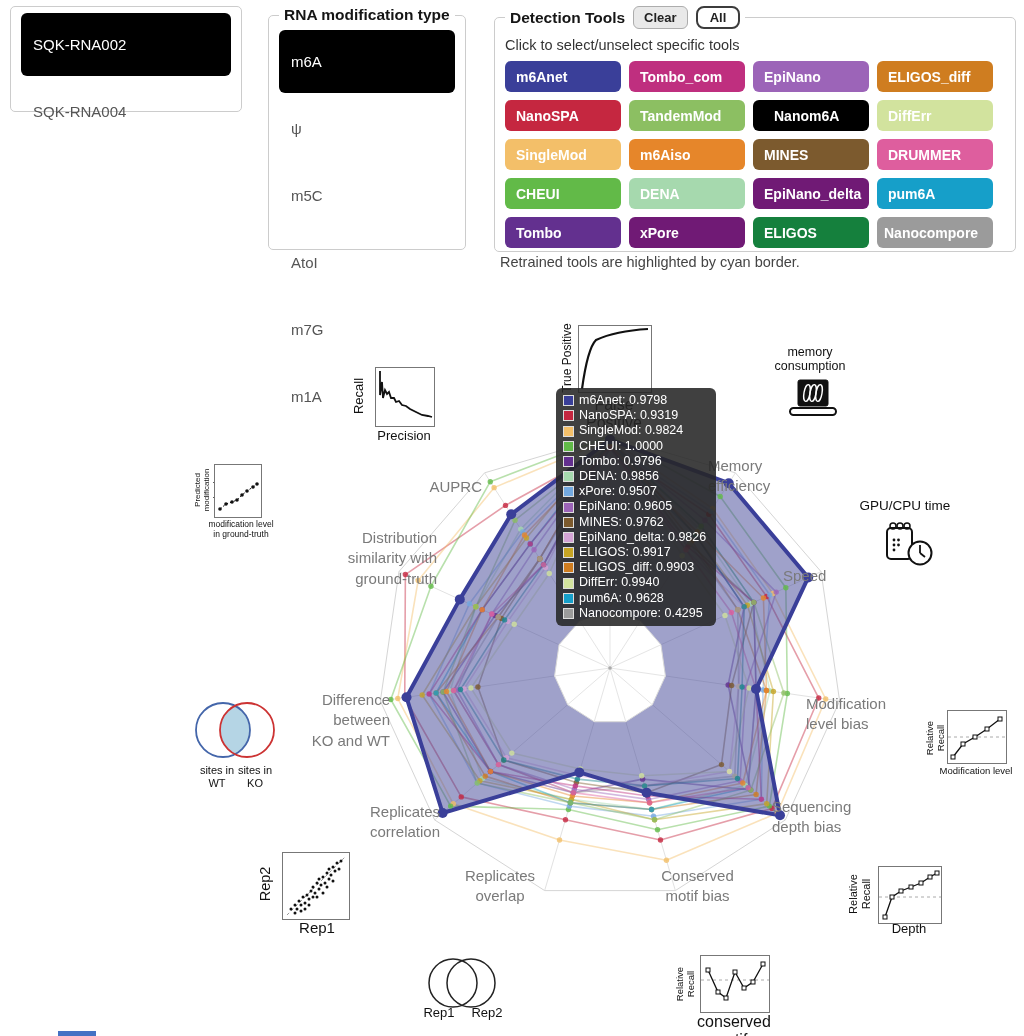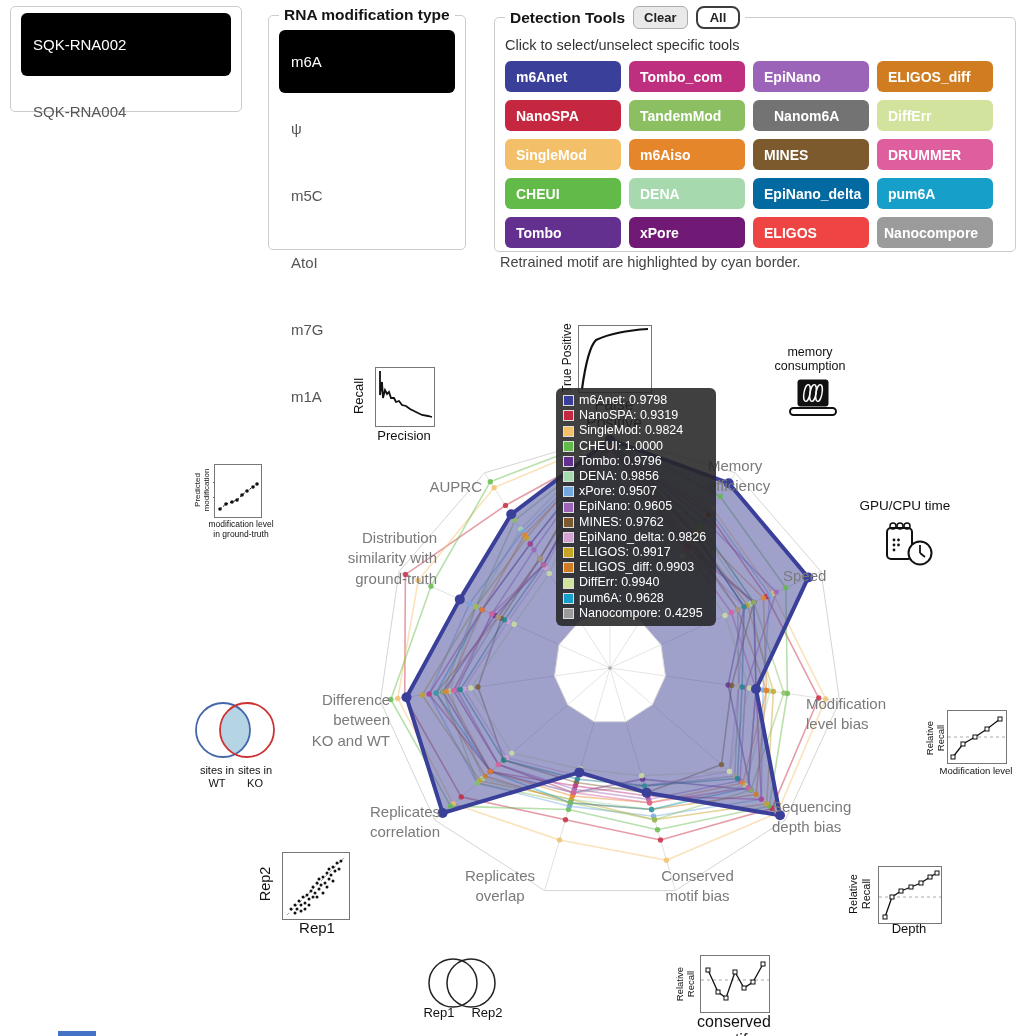--- a/index.html
+++ b/index.html
@@ -74,38 +74,38 @@
     <button id="all-btn" class="legend-btn">All</button>
   </legend>
   <div class="hint">Click to select/unselect specific tools</div>
   <div id="tools-grid">
       <button class="tool-btn" style="background: rgb(58, 63, 153);">m6Anet</button>
       <button class="tool-btn" style="background: rgb(191, 47, 127);">Tombo_com</button>
       <button class="tool-btn" style="background: rgb(156, 100, 184);">EpiNano</button>
       <button class="tool-btn" style="background: rgb(207, 125, 32);">ELIGOS_diff</button>
       <button class="tool-btn" style="background: rgb(197, 39, 64);">NanoSPA</button>
       <button class="tool-btn" style="background: rgb(140, 191, 98);">TandemMod</button>
-      <button class="tool-btn" style="background: #737373; padding-left: 21px;">Nanom6A</button>
+      <button class="tool-btn" style="background: #000000; padding-left: 21px;">Nanom6A</button>
       <button class="tool-btn" style="background: rgb(210, 227, 158);">DiffErr</button>
       <button class="tool-btn" style="background: rgb(243, 191, 105);">SingleMod</button>
       <button class="tool-btn" style="background: rgb(230, 134, 42);">m6Aiso</button>
       <button class="tool-btn" style="background: rgb(124, 90, 46);">MINES</button>
       <button class="tool-btn" style="background: rgb(222, 94, 158);">DRUMMER</button>
       <button class="tool-btn" style="background: rgb(98, 186, 72);">CHEUI</button>
       <button class="tool-btn" style="background: rgb(166, 217, 174);">DENA</button>
-      <button class="tool-btn" style="background: #0369a1;">EpiNano_delta</button>
+      <button class="tool-btn" style="background: #701a75;">EpiNano_delta</button>
       <button class="tool-btn" style="background: rgb(22, 159, 201);">pum6A</button>
       <button class="tool-btn" style="background: rgb(99, 48, 143);">Tombo</button>
       <button class="tool-btn" style="background: #701a75;">xPore</button>
-      <button class="tool-btn" style="background: #ef4444;">ELIGOS</button>
+      <button class="tool-btn" style="background: #15803d;">ELIGOS</button>
       <button class="tool-btn" style="background: rgb(155, 155, 155); padding-left: 7px;">Nanocompore</button>
     </div>
 </fieldset>
 
-<div class="caption">Retrained motif are highlighted by cyan border.</div>
+<div class="caption">Retrained tools are highlighted by cyan border.</div>
 
 <svg id="radar-svg" width="1024" height="1036">
     <line x1="610" y1="668" x2="610" y2="436" stroke="#e2e2e2" stroke-width="1"></line>
     <line x1="610" y1="668" x2="735.4286696496987" y2="472.829180383166" stroke="#e2e2e2" stroke-width="1"></line>
     <line x1="610" y1="668" x2="821.0346229222482" y2="571.6237169835624" stroke="#e2e2e2" stroke-width="1"></line>
     <line x1="610" y1="668" x2="839.6385745163764" y2="701.0170424794021" stroke="#e2e2e2" stroke-width="1"></line>
     <line x1="610" y1="668" x2="785.3339012501879" y2="819.9276902753061" stroke="#e2e2e2" stroke-width="1"></line>
     <line x1="610" y1="668" x2="675.3619531872116" y2="890.6023698785634" stroke="#e2e2e2" stroke-width="1"></line>
     <line x1="610" y1="668" x2="544.6380468127884" y2="890.6023698785634" stroke="#e2e2e2" stroke-width="1"></line>
     <line x1="610" y1="668" x2="434.66609874981214" y2="819.9276902753062" stroke="#e2e2e2" stroke-width="1"></line>

